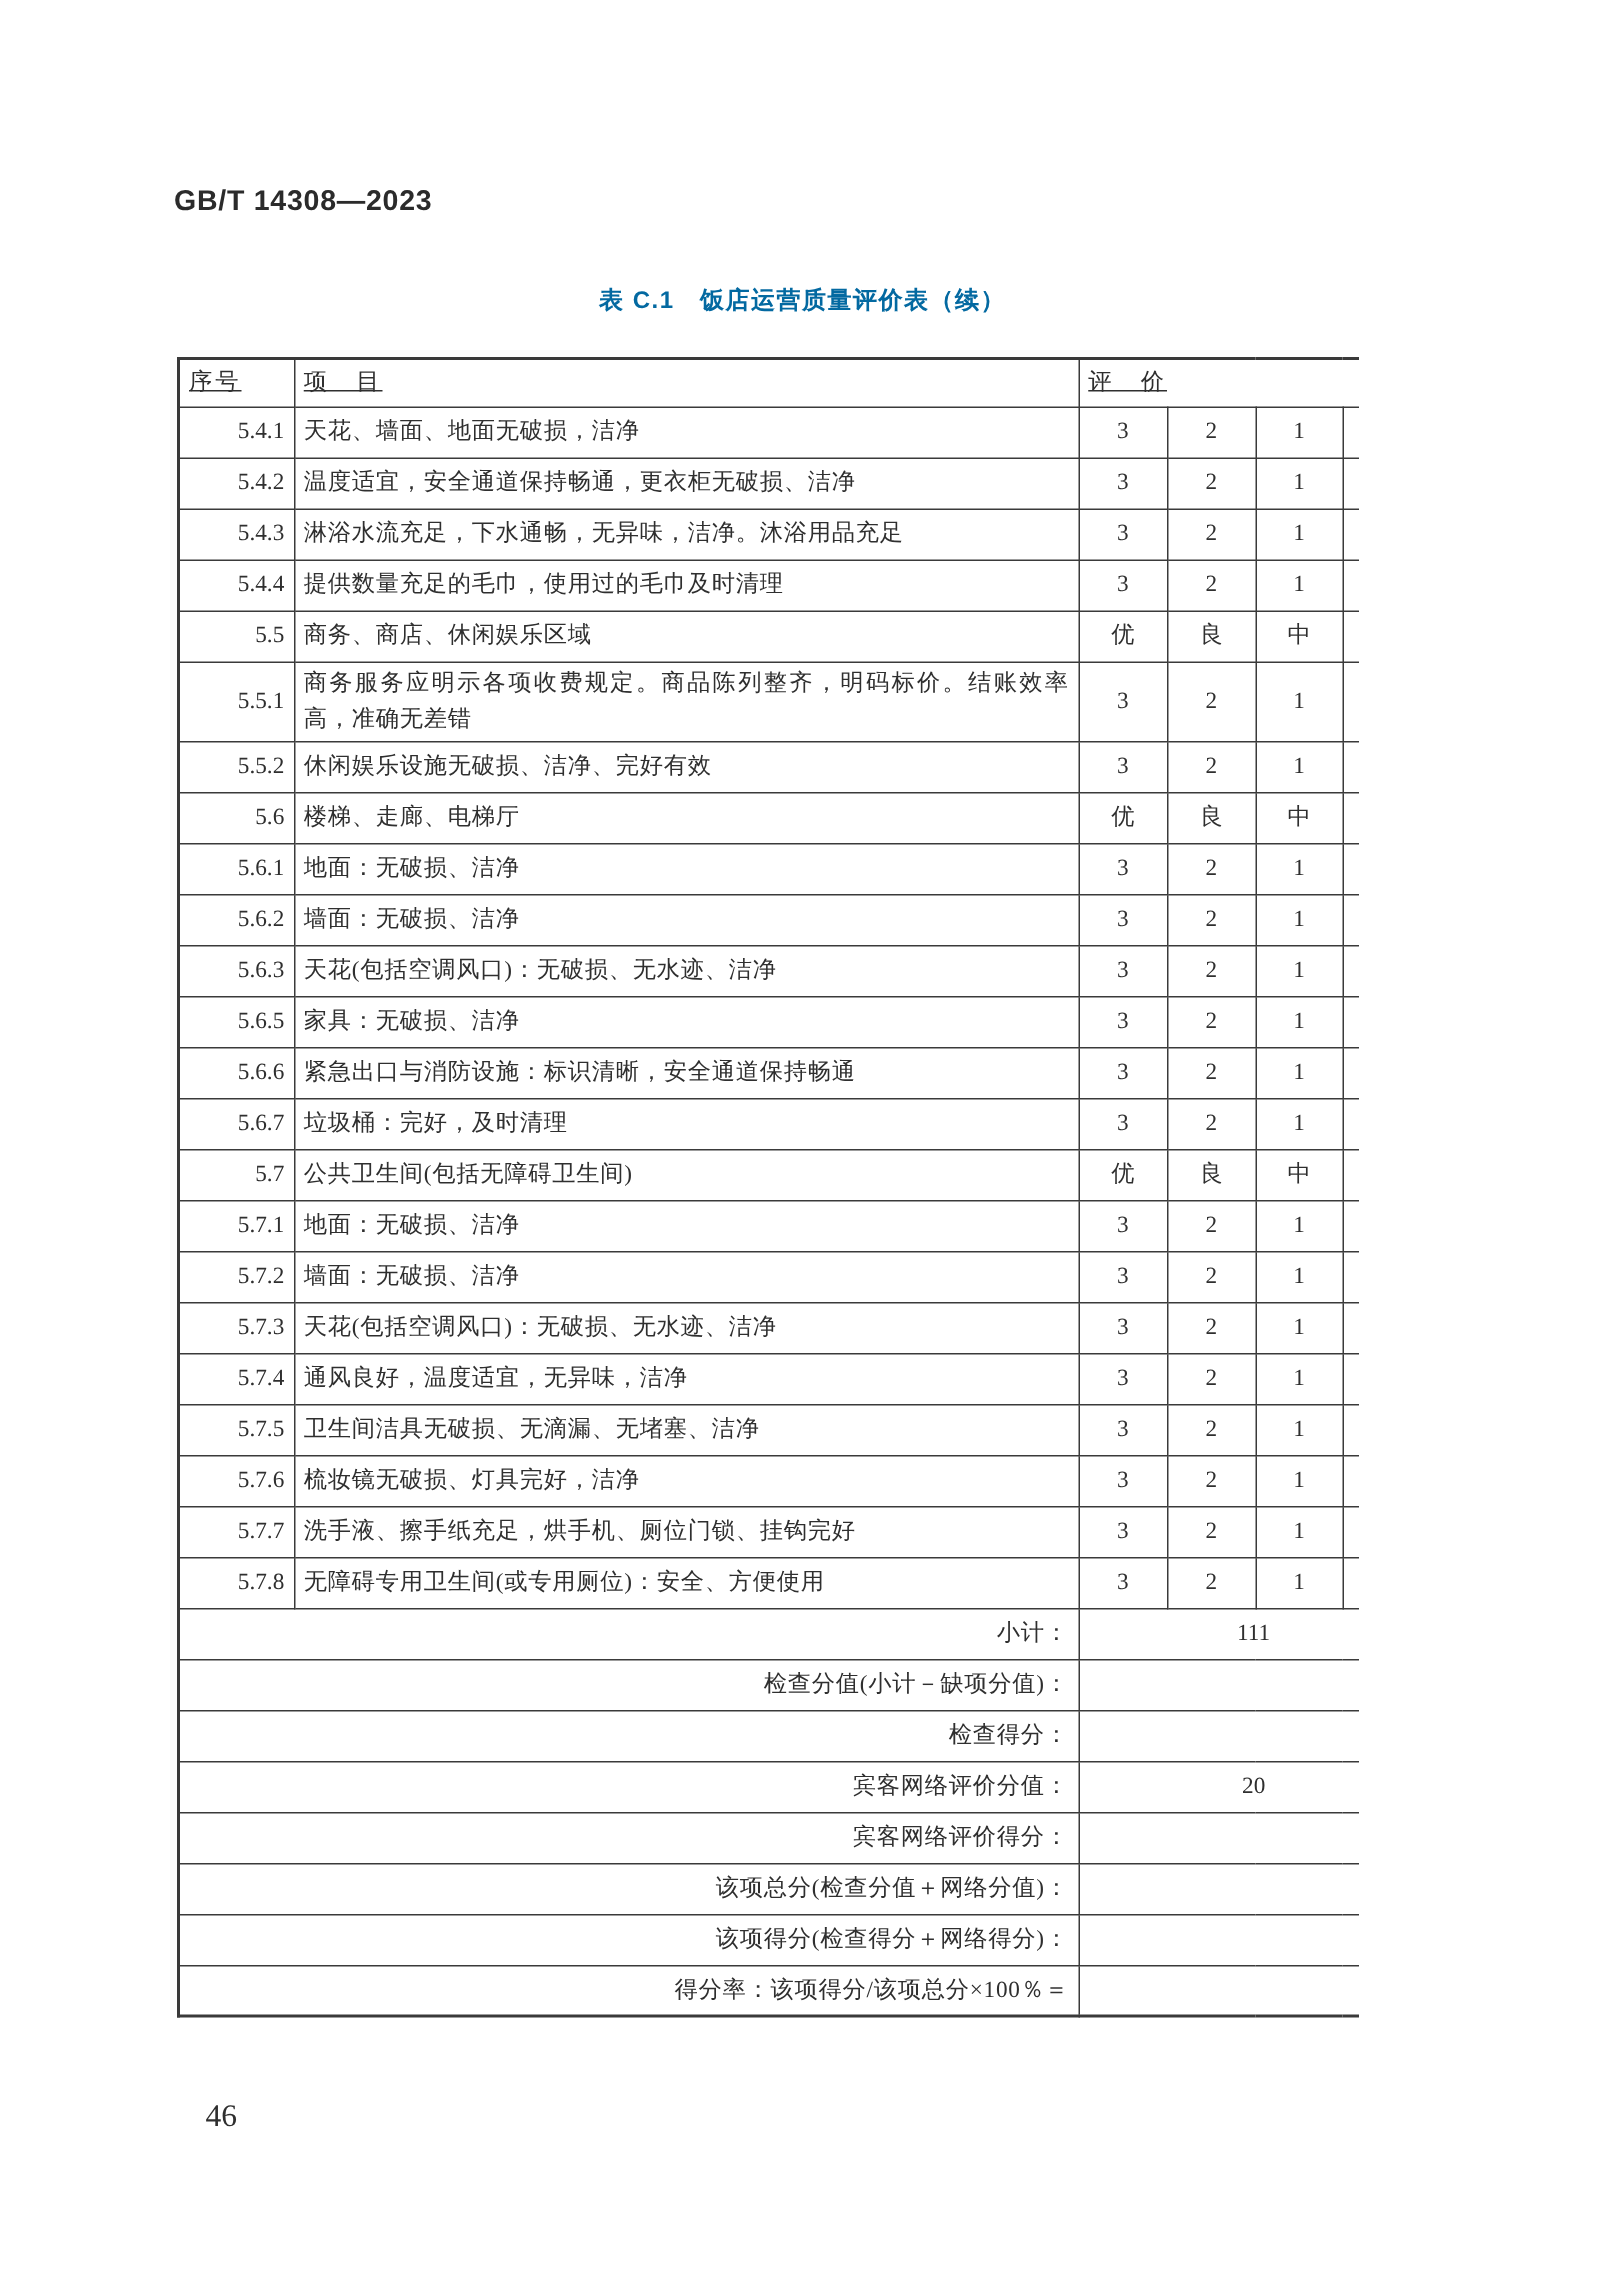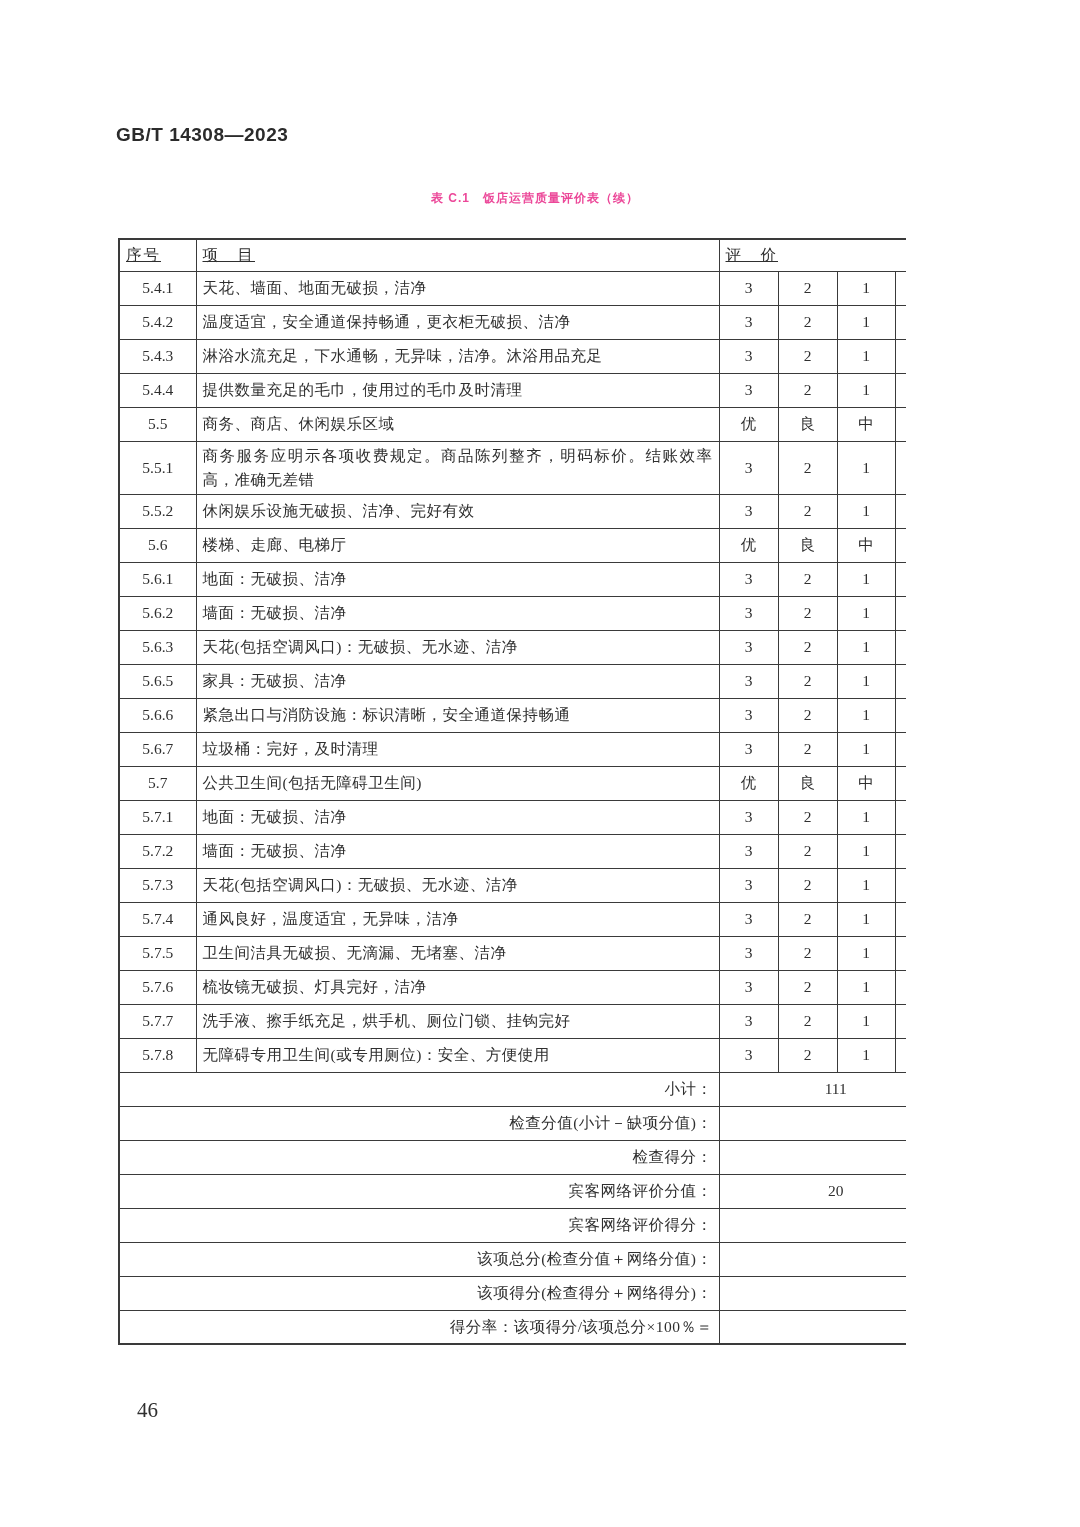--- a/index.html
+++ b/index.html
@@ -27,23 +27,23 @@
     color: #2b2b2b;
   }
   .table-title {
     position: absolute;
     left: 118px;
     top: 190px;
     width: 834px;
     text-align: center;
     font-family: "Liberation Sans", "DejaVu Sans", sans-serif;
     font-weight: bold;
-    font-size: 12px;
+    font-size: 16px;
     letter-spacing: 1px;
-    color: #ec4899;
+    color: #0369a1;
   }
   table.eval-table {
     position: absolute;
     left: 118px;
     top: 238px;
     width: 834px;
     border-collapse: collapse;
     table-layout: fixed;
     border: 2px solid #3a3a3a;
   }
@@ -59,21 +59,21 @@
   }
   thead tr { height: 32px; }
   thead th {
     border-bottom-width: 2px;
     text-align: left;
     letter-spacing: 2px;
     text-decoration: underline;
   }
   tbody tr { height: 34px; }
   .cell-no {
-    text-align: center;
+    text-align: right;
     padding-left: 11px;
     font-size: 15px;
   }
   .cell-item {
     text-align: justify;
     padding-left: 13px;
     padding-right: 14px;
     letter-spacing: 0.5px;
   }
   .cell-mark {

